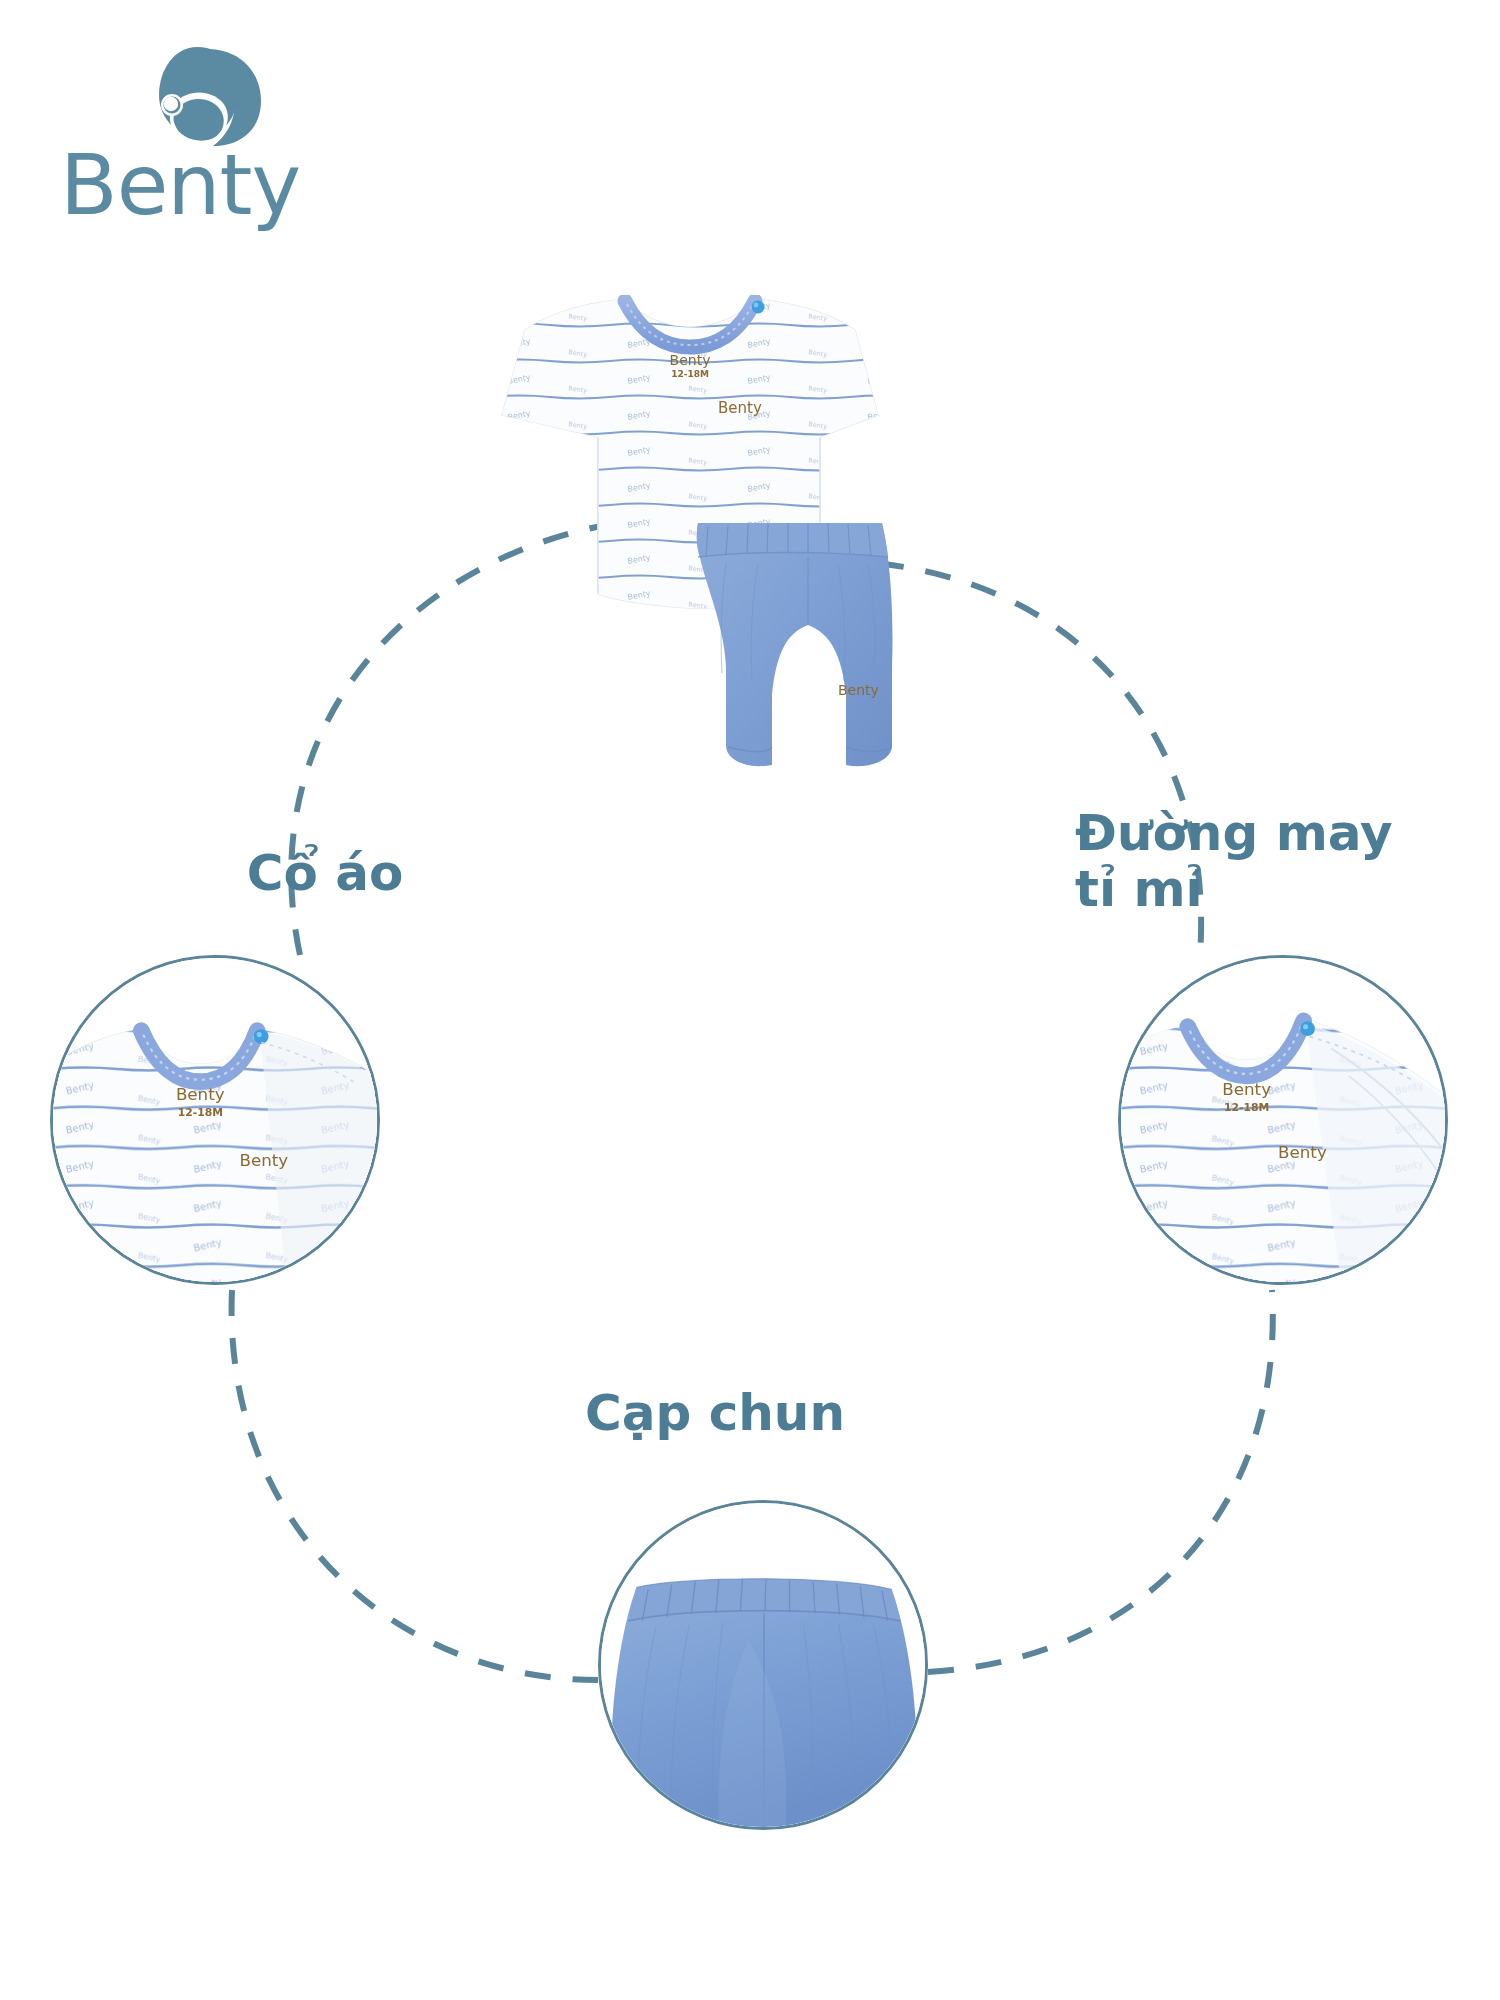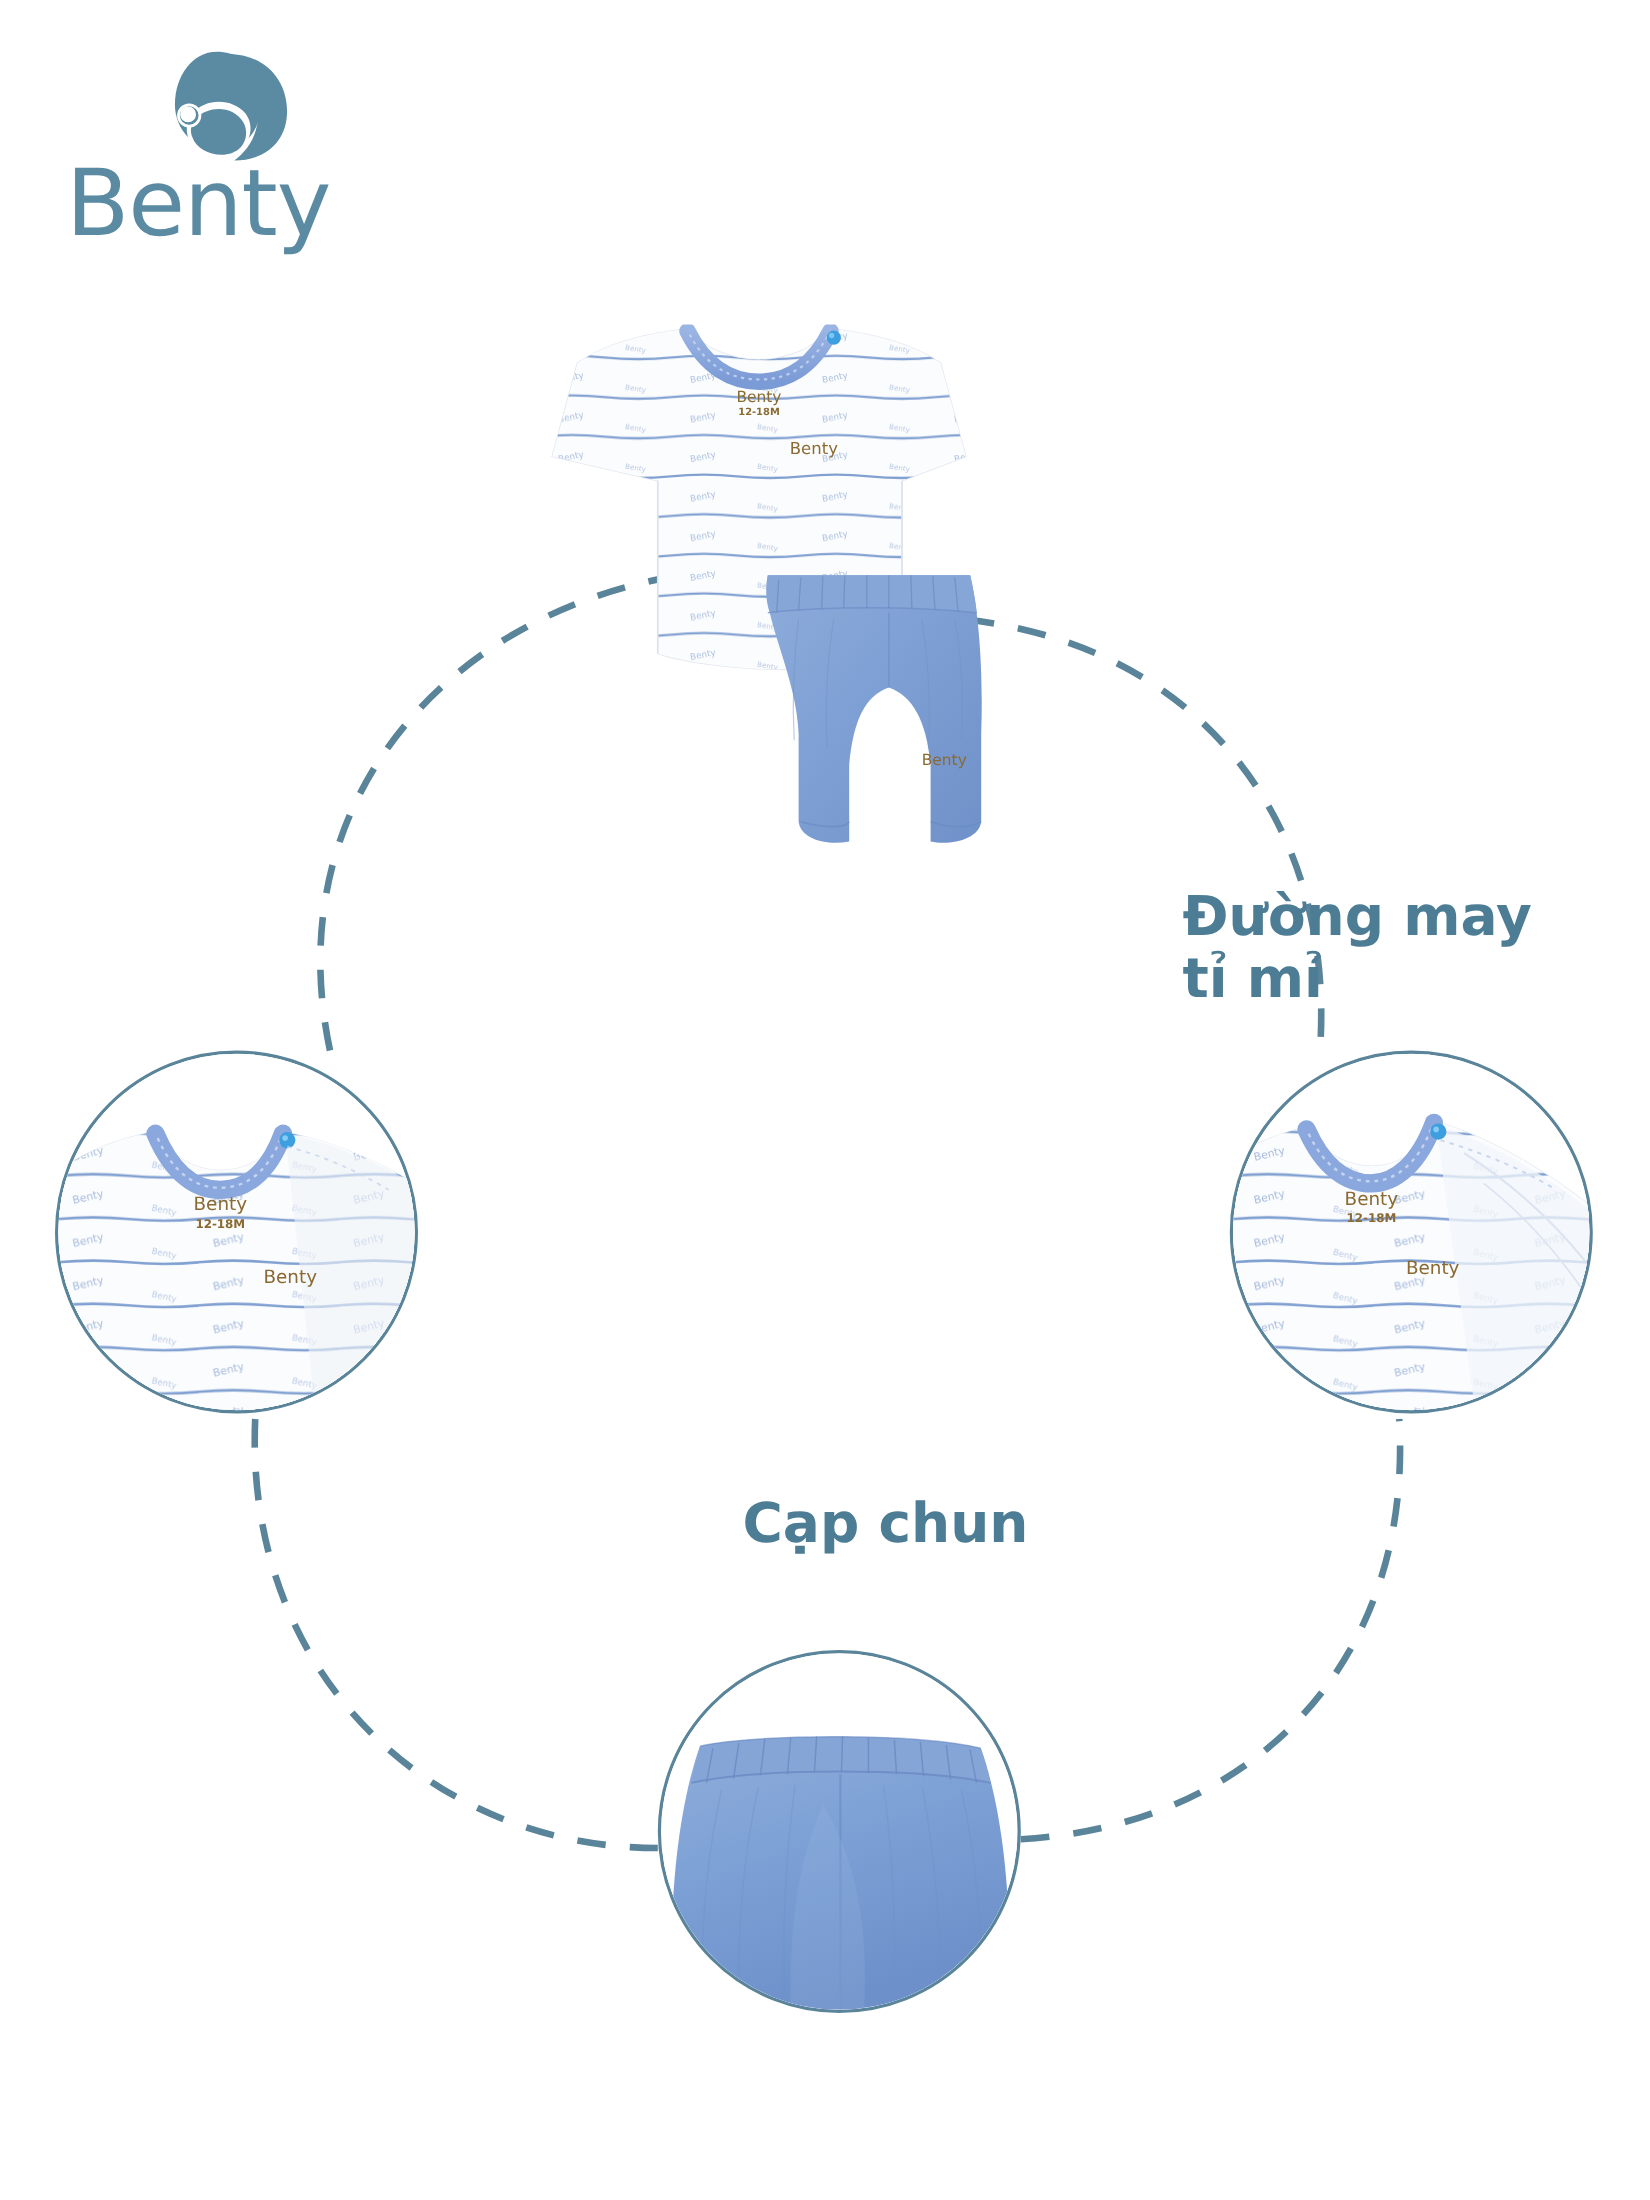--- a/index.html
+++ b/index.html
@@ -32,21 +32,21 @@
     position:absolute;
     color:#4d7d95;
     font-weight:700;
     font-size:50px;
     line-height:1.12;
     font-family:"DejaVu Sans", sans-serif;
     white-space:pre-line;
   }
   #label-collar   { left:160px; top:845px; text-align:center; width:330px; }
   #label-stitch   { left:1075px; top:805px; text-align:left; width:340px; }
-  #label-waist    { left:585px; top:1357px; text-align:right; width:350px; }
+  #label-waist    { left:585px; top:1385px; text-align:left; width:350px; }
 
   
   .detail-circle {
     position:absolute;
     border-radius:50%;
     border:3px solid #5a8499;
     overflow:hidden;
     background:#ffffff;
   }
   #circle-collar { left:50px;  top:955px;  width:330px; height:330px; }
@@ -170,20 +170,21 @@
 
       <path d="M318 262 L318 330" stroke="#6c8cc4" stroke-width="1.5" fill="none" opacity="0.6"></path>
 
       <path d="M238 452 C260 458 278 458 282 452" stroke="#6a8bc2" stroke-width="1.4" fill="none" opacity="0.7"></path>
       <path d="M356 452 C372 458 394 458 402 452" stroke="#6a8bc2" stroke-width="1.4" fill="none" opacity="0.7"></path>
 
       <text x="348" y="400" font-size="14" fill="#8a6a32" font-family="DejaVu Sans">Benty</text>
     </g>
   </svg>
 
+  <div class="feature-label" id="label-collar">Cổ áo</div>
   <div class="feature-label" id="label-stitch">Đường may
 tỉ mỉ</div>
   <div class="feature-label" id="label-waist">Cạp chun</div>
 
   <div class="detail-circle" id="circle-collar">
     <svg viewBox="0 0 330 330">
       <defs>
         <pattern id="stripeC" patternUnits="userSpaceOnUse" width="130" height="40">
           <rect width="130" height="40" fill="#fbfcfd"></rect>
           <path d="M0 33 Q32 30 65 33 T130 33" stroke="#6b90c9" stroke-width="2.4" fill="none" opacity="0.85"></path>

